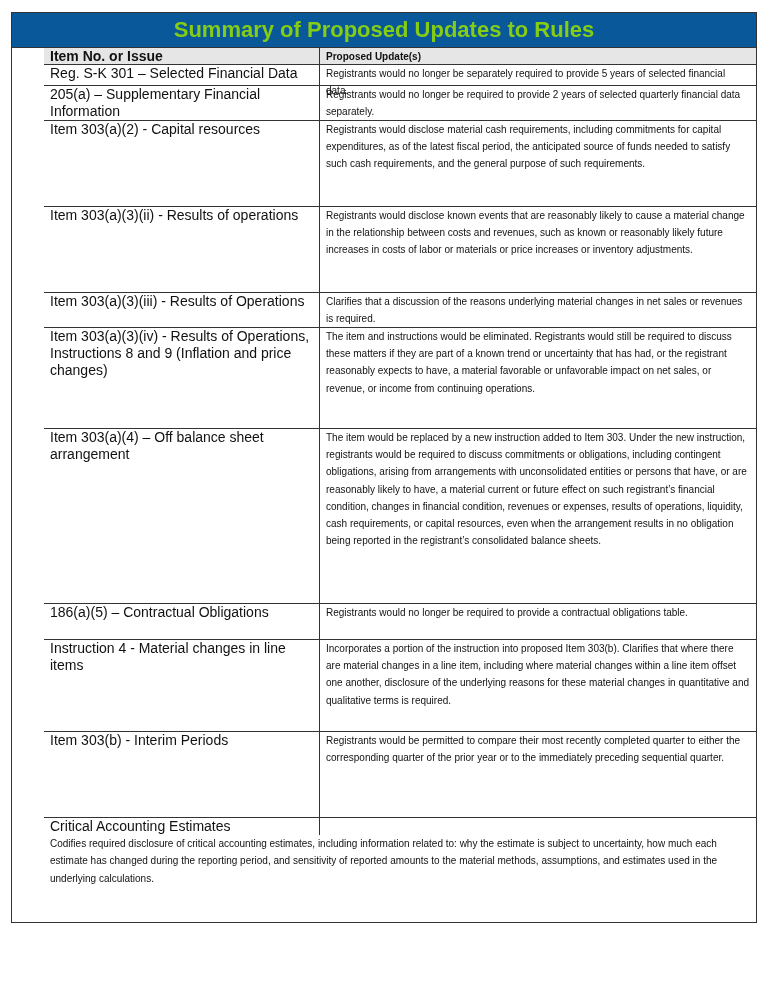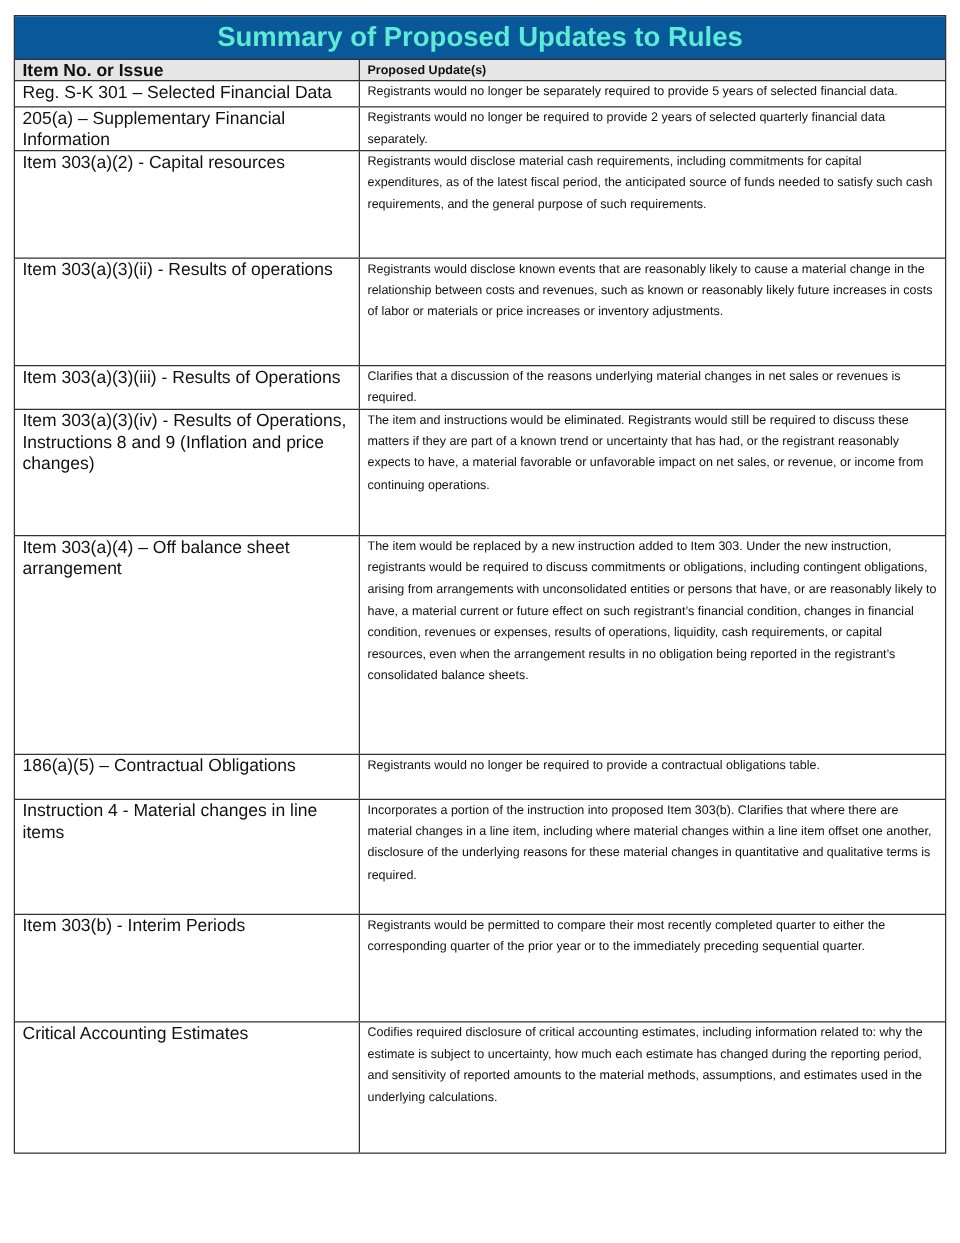--- a/index.html
+++ b/index.html
@@ -1,24 +1,24 @@
 <!DOCTYPE html>
 <html><head>
   <meta charset="utf-8">
   <style>
     html, body { margin: 0; padding: 0; background: #ffffff; }
     body { width: 768px; height: 994px; position: relative; overflow: hidden;
            font-family: "Liberation Sans", sans-serif; color: #111; }
     .tbl { position: absolute; left: 11px; top: 12px; width: 746px;
            border: 1.5px solid #333; box-sizing: border-box; }
-    .title { background: #0b5394; background: #08589a; color: #5eead4; text-align: center;
+    .title { background: #0b5394; background: #08589a; color: #84cc16; text-align: center;
              font-weight: bold; font-size: 22px; height: 34px; line-height: 34px;
              border-bottom: 1px solid #333; }
-    .row { display: flex; border-bottom: 1.5px solid #333; box-sizing: border-box; }
-    .row:last-child { border-bottom: none; }
+    .row { display: flex; border-bottom: 1.5px solid #333; box-sizing: border-box; margin-left: 32px; }
+    .row:last-child { border-bottom: none; flex-direction: column; }
     .hdr { background: #e6e6e6; font-weight: bold; }
     .c1 { width: 276px; border-right: 1px solid #333; padding: 0 6px; box-sizing: border-box;
           font-size: 14px; line-height: 17.2px; }
     .c2 { flex: 1; padding: 0 6px; box-sizing: border-box; font-size: 10px; line-height: 17.2px; }
   </style>
 </head>
 <body>
 
 <div class="tbl">
   <div class="title">Summary of Proposed Updates to Rules</div>

